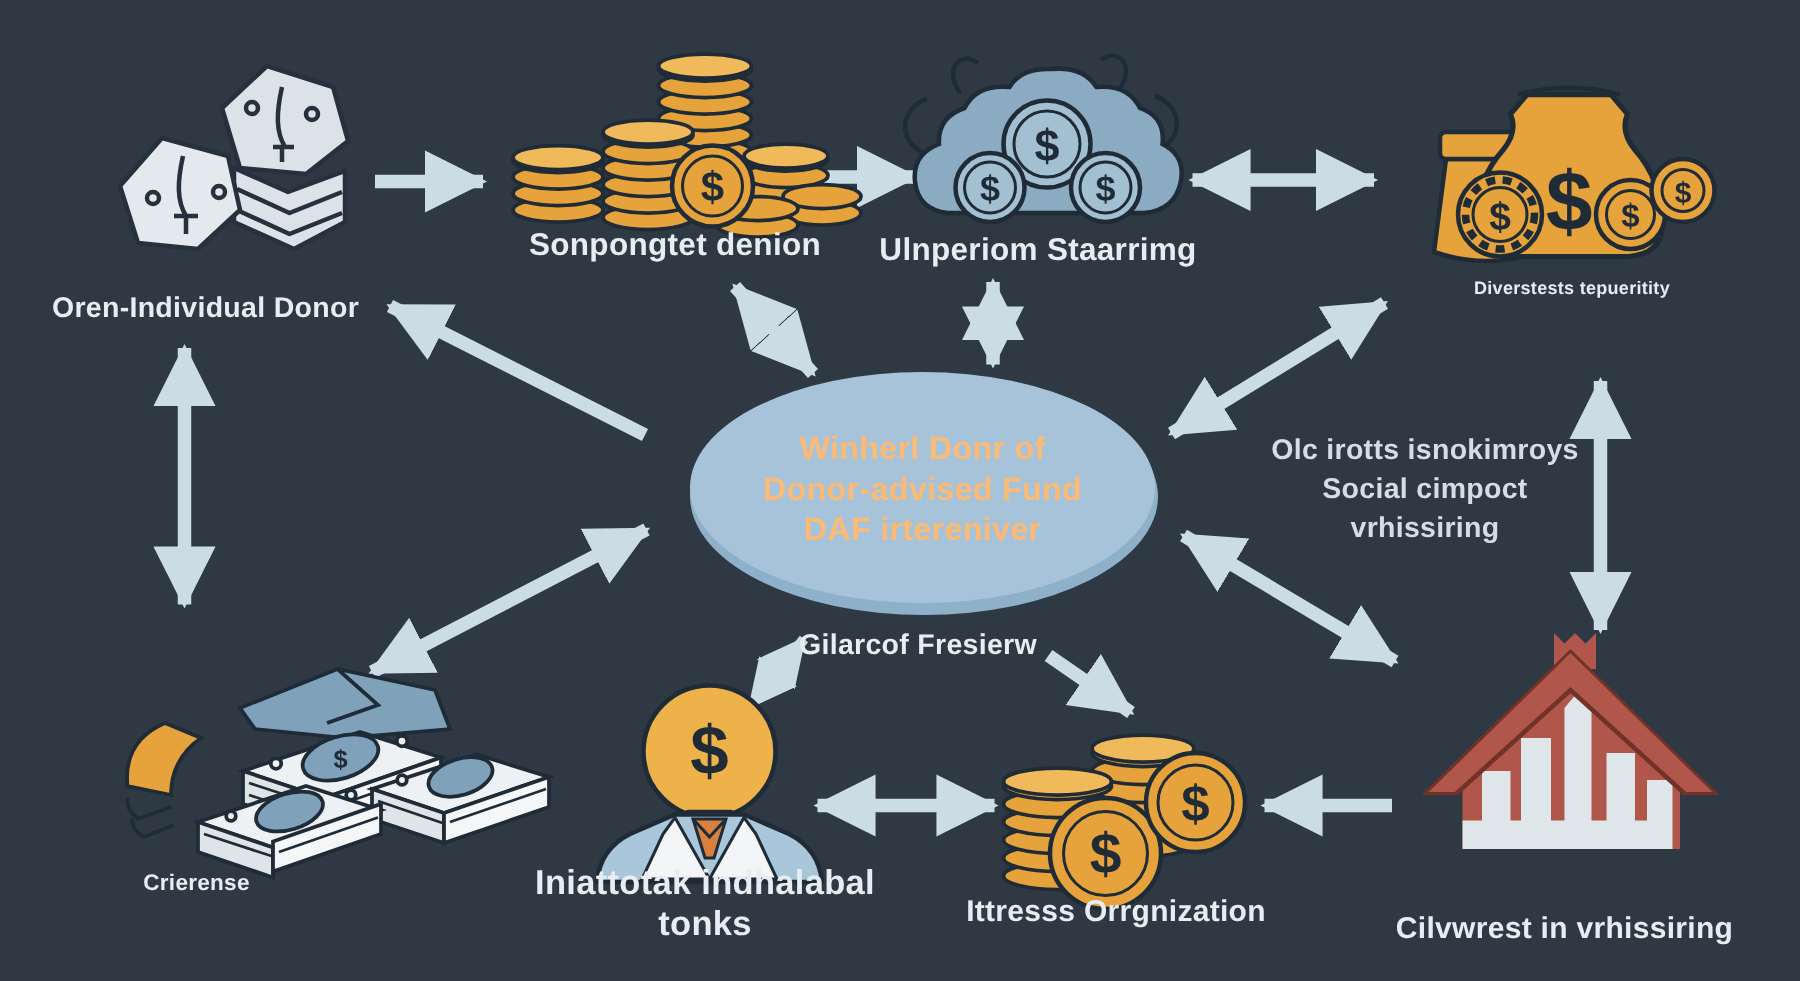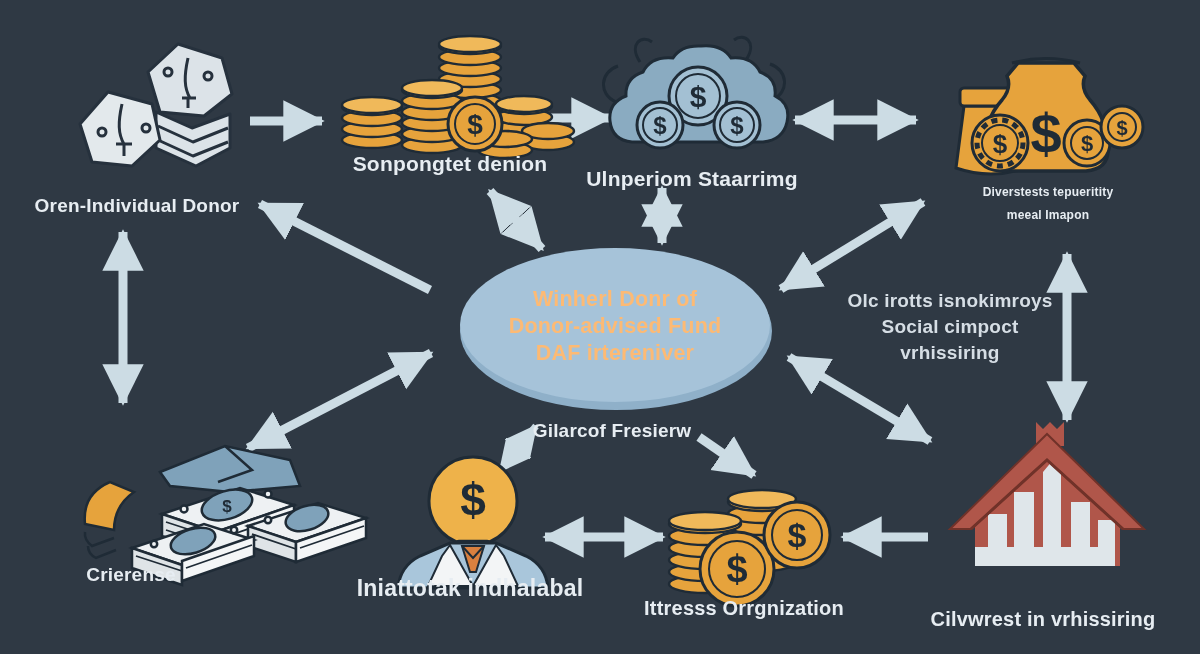--- a/index.html
+++ b/index.html
@@ -210,42 +210,42 @@
     <path d="M975,525 L1047,452 L1120,525 L1120,566 L975,566 Z" fill="#b0564a"></path>
     <path d="M975,566 L975,547 L988,547 L988,514 L1007,514 L1007,547 L1014,547 L1014,492 L1034,492 L1034,547 L1043,547 L1043,472 L1053,460 L1061,472 L1061,547 L1071,547 L1071,502 L1090,502 L1090,547 L1098,547 L1098,520 L1115,520 L1115,566 Z" fill="#dfe6ea"></path>
     <polygon points="1036,446 1036,422 1043,429 1050,422 1057,429 1064,422 1064,446" fill="#b0564a"></polygon>
     <path d="M950,529 L1047,434 L1144,529 L1123,529 L1047,460 L971,529 Z" fill="#b0564a" stroke="#703229" stroke-width="2"></path>
     <path d="M971,529 L1047,460 L1123,529" fill="none" stroke="#703229" stroke-width="3"></path>
   </g>
 </svg>
 
 <div class="lbl" style="left:137px;top:195px;font-size:19px;">Oren-Individual Donor</div>
 <div class="lbl" style="left:450px;top:152px;font-size:21px;">Sonpongtet denion</div>
-<div class="lbl" style="left:692px;top:155px;font-size:21px;margin-top:12px;">Ulnperiom Staarrimg</div>
+<div class="lbl" style="left:692px;top:155px;font-size:21px;">Ulnperiom Staarrimg</div>
 
 <div class="lbl" style="left:1048px;top:181px;font-size:12px;line-height:23px;">
   <div>Diverstests tepueritity</div>
-  <div>meeal Imapon</div>
 </div>
 
 <div class="lbl dark" style="left:615px;top:286px;font-size:21.5px;line-height:27px;">
   <div>Winherl Donr of</div>
   <div>Donor-advised Fund</div>
   <div>DAF irtereniver</div>
 </div>
 
 <div class="lbl" style="left:950px;top:288px;font-size:19px;line-height:26px;color:#d6dee5;">
   <div>Olc irotts isnokimroys</div>
   <div>Social cimpoct</div>
   <div>vrhissiring</div>
 </div>
 
 <div class="lbl" style="left:612px;top:420px;font-size:19px;">Gilarcof Fresierw</div>
-<div class="lbl" style="left:131px;top:564px;font-size:19px;">Crierense</div>
+<div class="lbl" style="left:131px;top:580px;font-size:15px;">Crierense</div>
 
 <div class="lbl" style="left:470px;top:575px;font-size:23px;line-height:27px;">
   <div>Iniattotak indhalabal</div>
+  <div>tonks</div>
 </div>
 
 <div class="lbl" style="left:744px;top:597px;font-size:20px;">Ittresss Orrgnization</div>
 <div class="lbl" style="left:1043px;top:608px;font-size:20px;">Cilvwrest in vrhissiring</div>
 
 </div>
 
 </body></html>

